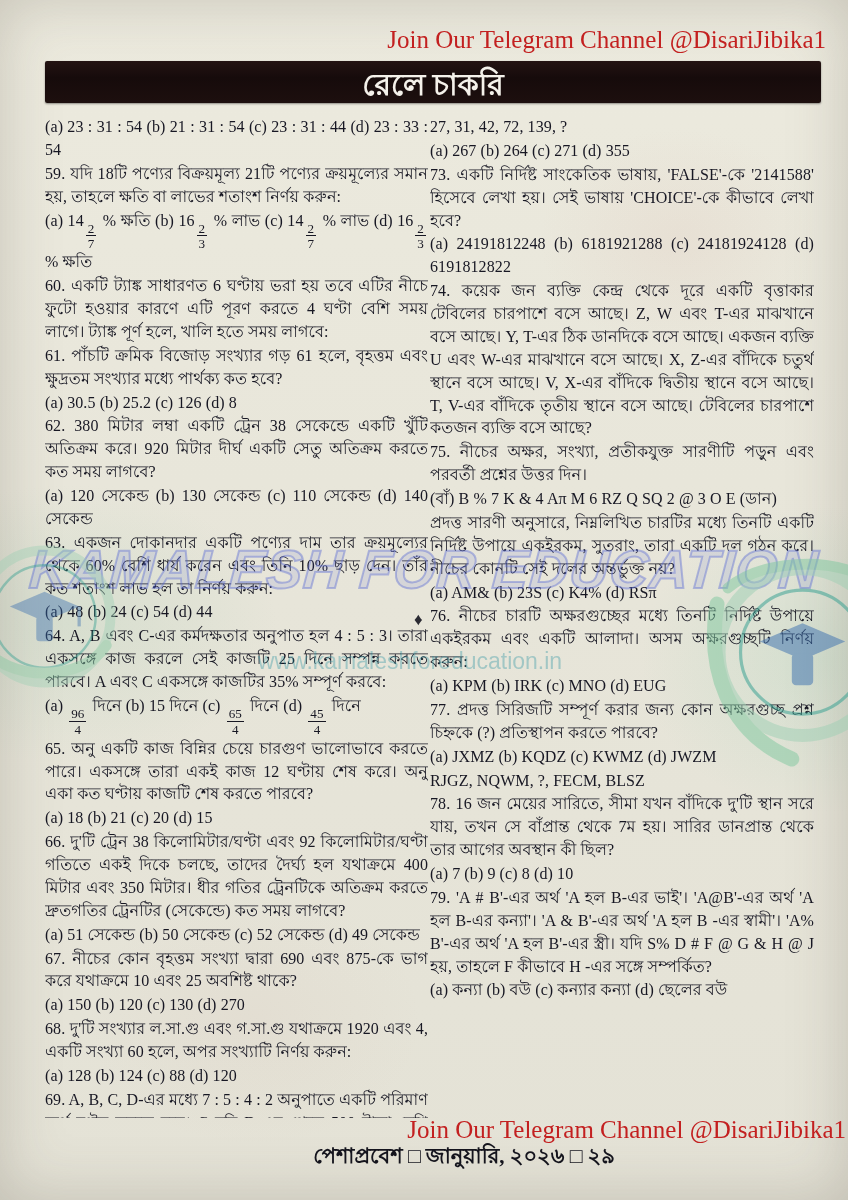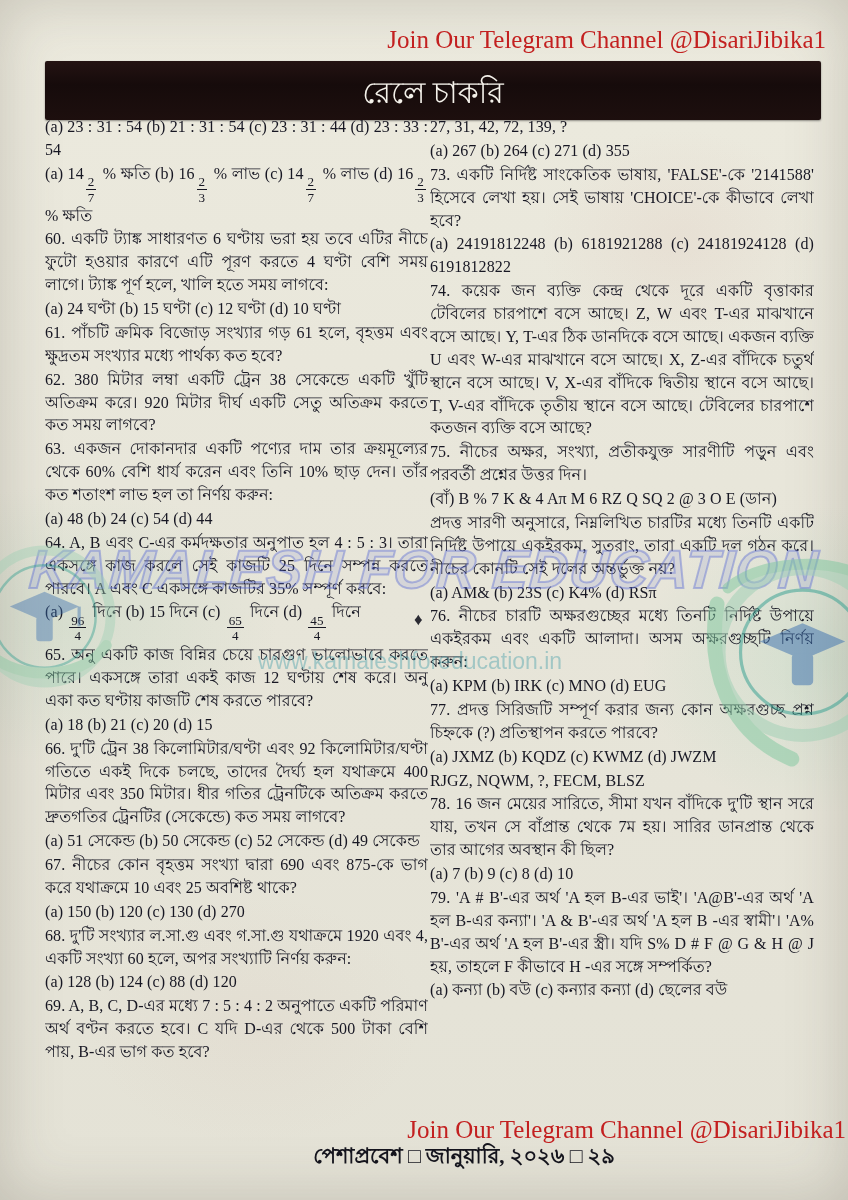--- a/index.html
+++ b/index.html
@@ -15,25 +15,25 @@
     font-family:"Liberation Serif", serif;
     color:#171723;
   }
   .banner{
     position:absolute; color:#c32020; font-size:25px; font-weight:500;
     font-family:"Liberation Serif", serif; white-space:nowrap;
   }
   .banner.top{ top:26px; right:22px; }
   .banner.bottom{ top:1116px; right:2px; }
   .header-bar{
-    position:absolute; left:45px; right:27px; top:61px; height:59px;
+    position:absolute; left:45px; right:27px; top:61px; height:42px;
     background:linear-gradient(180deg,#241312,#160b0b 40%,#1d0f0e);
     border-radius:2px;
-    display:flex; align-items:flex-end; justify-content:center;
-    color:#f4f1ea; font-size:30px; font-weight:normal;
+    display:flex; align-items:flex-start; justify-content:center;
+    color:#f4f1ea; font-size:30px; font-weight:bold;
     box-shadow:0 1px 2px rgba(0,0,0,0.4);
   }
   .cols{
     position:absolute; left:45px; top:116px; width:778px;
     display:flex; gap:2px;
   }
   .col{ width:383px; max-height:1002px; overflow:hidden; }
   .col.right{ width:384px; }
   .t{
     margin:0 0 1px 0; text-align:justify;
@@ -83,37 +83,39 @@
 
   <div class="banner top">Join Our Telegram Channel @DisariJibika1</div>
 
   <div class="header-bar">
     <span>রেলে চাকরি</span>
   </div>
 
   <div class="cols">
     <div class="col">
       <p class="t">(a) 23 : 31 : 54 (b) 21 : 31 : 54 (c) 23 : 31 : 44 (d) 23 : 33 : 54</p>
+      <p class="t">59. যদি 18টি পণ্যের বিক্রয়মূল্য 21টি পণ্যের ক্রয়মূল্যের সমান হয়, তাহলে ক্ষতি বা লাভের শতাংশ নির্ণয় করুন:</p>
       <p class="t">(a) 14<span class="frac">
             <span class="fn">2</span>
             <span class="fd">7</span>
           </span> % ক্ষতি (b) 16<span class="frac">
             <span class="fn">2</span>
             <span class="fd">3</span>
           </span> % লাভ (c) 14<span class="frac">
             <span class="fn">2</span>
             <span class="fd">7</span>
           </span> % লাভ (d) 16<span class="frac">
             <span class="fn">2</span>
             <span class="fd">3</span>
           </span> % ক্ষতি</p>
       <p class="t">60. একটি ট্যাঙ্ক সাধারণত 6 ঘণ্টায় ভরা হয় তবে এটির নীচে ফুটো হওয়ার কারণে এটি পূরণ করতে 4 ঘণ্টা বেশি সময় লাগে। ট্যাঙ্ক পূর্ণ হলে, খালি হতে সময় লাগবে:</p>
-      <p class="t">(a) 24 ঘণ্টা (b) 15 ঘণ্টা (c) 12 ঘণ্টা (d) 10 ঘণ্টা</p>
       <p class="t">61. পাঁচটি ক্রমিক বিজোড় সংখ্যার গড় 61 হলে, বৃহত্তম এবং ক্ষুদ্রতম সংখ্যার মধ্যে পার্থক্য কত হবে?</p>
+      <p class="t">(a) 30.5 (b) 25.2 (c) 126 (d) 8</p>
       <p class="t">62. 380 মিটার লম্বা একটি ট্রেন 38 সেকেন্ডে একটি খুঁটি অতিক্রম করে। 920 মিটার দীর্ঘ একটি সেতু অতিক্রম করতে কত সময় লাগবে?</p>
+      <p class="t">(a) 120 সেকেন্ড (b) 130 সেকেন্ড (c) 110 সেকেন্ড (d) 140 সেকেন্ড</p>
       <p class="t">63. একজন দোকানদার একটি পণ্যের দাম তার ক্রয়মূল্যের থেকে 60% বেশি ধার্য করেন এবং তিনি 10% ছাড় দেন। তাঁর কত শতাংশ লাভ হল তা নির্ণয় করুন:</p>
       <p class="t">(a) 48 (b) 24 (c) 54 (d) 44</p>
       <p class="t">64. A, B এবং C-এর কর্মদক্ষতার অনুপাত হল 4 : 5 : 3। তারা একসঙ্গে কাজ করলে সেই কাজটি 25 দিনে সম্পন্ন করতে পারবে। A এবং C একসঙ্গে কাজটির 35% সম্পূর্ণ করবে:</p>
       <p class="t">(a) <span class="frac">
             <span class="fn">96</span>
             <span class="fd">4</span>
           </span> দিনে (b) 15 দিনে (c) <span class="frac">
             <span class="fn">65</span>
             <span class="fd">4</span>
           </span> দিনে (d) <span class="frac">

